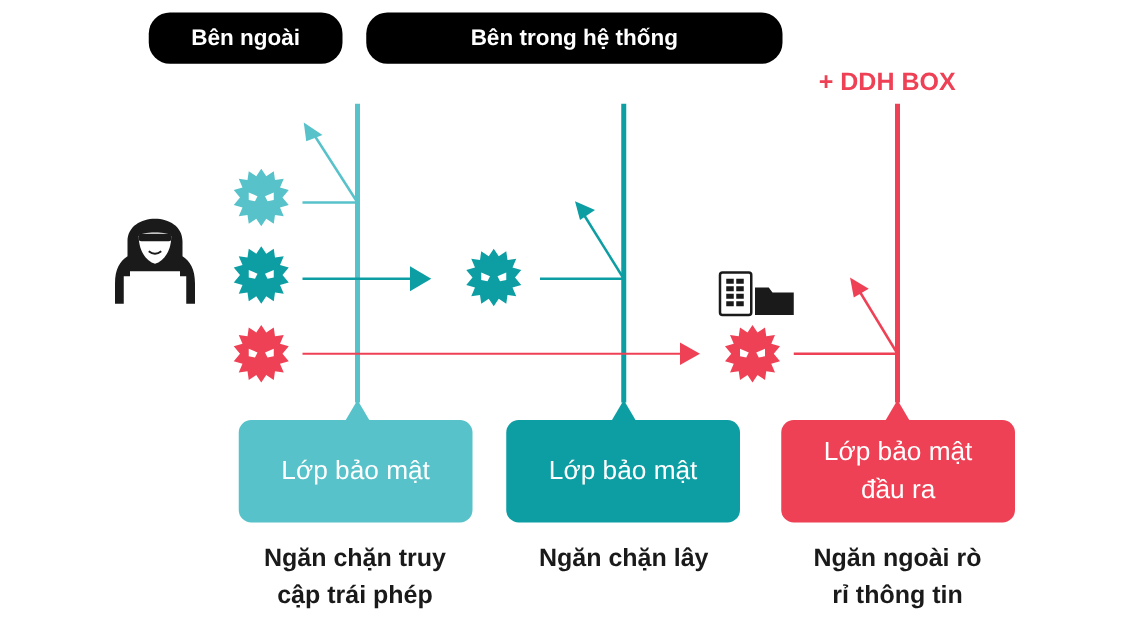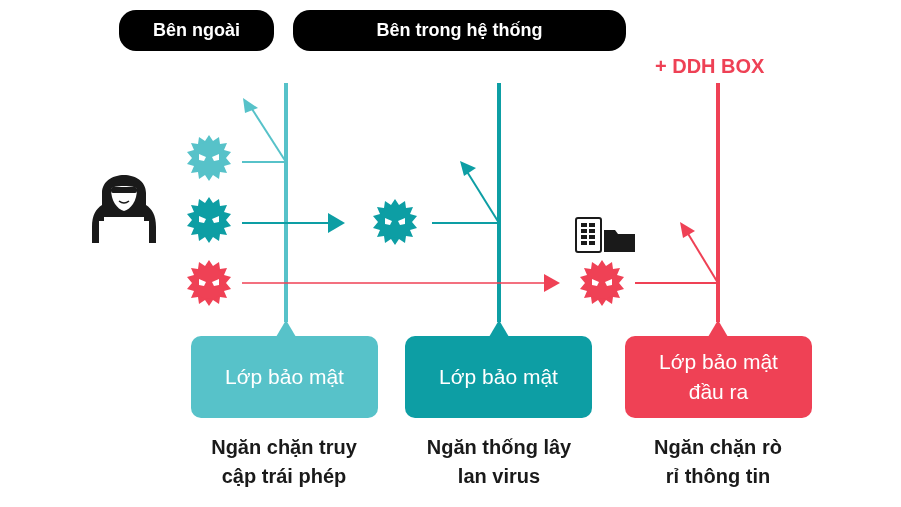--- a/index.html
+++ b/index.html
@@ -114,19 +114,18 @@
 <div class="box" id="box3">
   <span>Lớp bảo mật</span>
   <span>đầu ra</span>
 </div>
 
 <div class="desc" id="desc1">
   <div>Ngăn chặn truy</div>
   <div>cập trái phép</div>
 </div>
 <div class="desc" id="desc2">
-  <div>Ngăn thống lây</div>
-  <div>lan virus</div>
+  <div>Ngăn chặn lây</div>
 </div>
 <div class="desc" id="desc3">
-  <div>Ngăn chặn rò</div>
+  <div>Ngăn ngoài rò</div>
   <div>rỉ thông tin</div>
 </div>
 
 </body></html>

